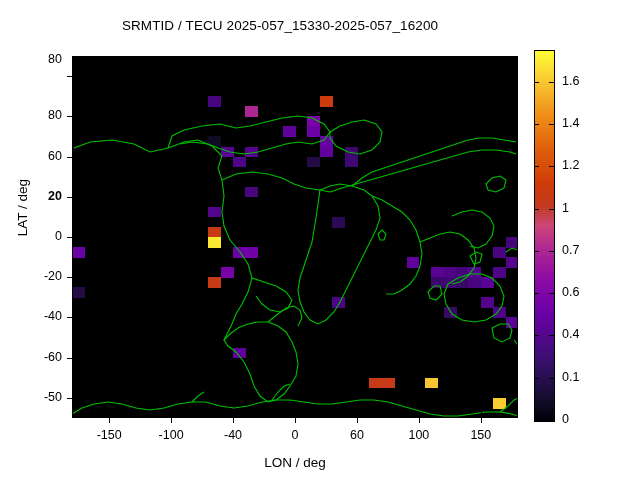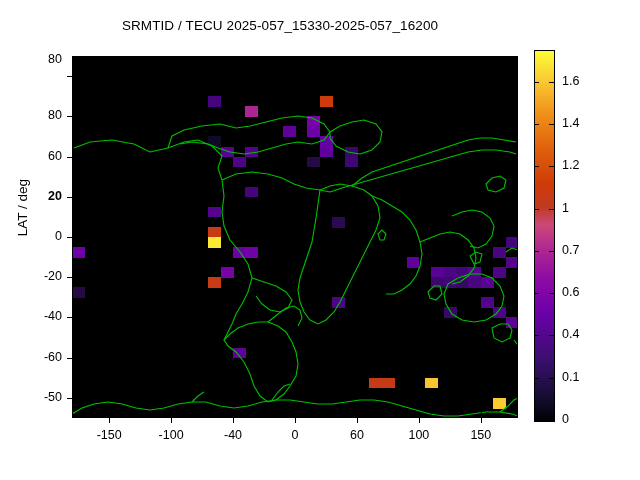--- a/index.html
+++ b/index.html
@@ -56,20 +56,21 @@
 </style>
 </head>
 <body>
 
 <div id="stage">
 
   <div id="title">SRMTID / TECU 2025-057_15330-2025-057_16200</div>
 
   <div id="ylab">LAT / deg</div>
 
+  <div id="xlab">LON / deg</div>
 
   <div id="plot">
     <div id="cells">
         <div class="cell" style="left: 136.28px; top: 40.22px; width: 12.99px; height: 10.66px; background: rgb(70, 5, 125);"></div>
         <div class="cell" style="left: 173.44px; top: 50.28px; width: 12.99px; height: 10.66px; background: rgb(172, 37, 147);"></div>
         <div class="cell" style="left: 247.78px; top: 40.22px; width: 12.99px; height: 10.66px; background: rgb(205, 58, 12);"></div>
         <div class="cell" style="left: 235.39px; top: 60.33px; width: 12.99px; height: 10.66px; background: rgb(120, 4, 167);"></div>
         <div class="cell" style="left: 235.39px; top: 70.39px; width: 12.99px; height: 10.66px; background: rgb(108, 1, 168);"></div>
         <div class="cell" style="left: 210.61px; top: 70.39px; width: 12.99px; height: 10.66px; background: rgb(96, 1, 156);"></div>
         <div class="cell" style="left: 136.28px; top: 80.44px; width: 12.99px; height: 10.66px; background: rgb(15, 11, 36);"></div>

